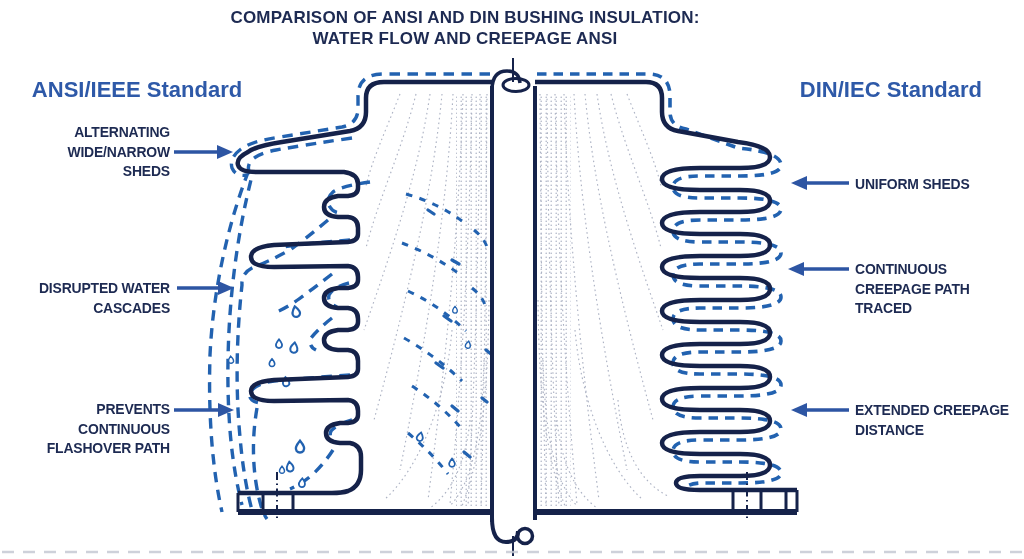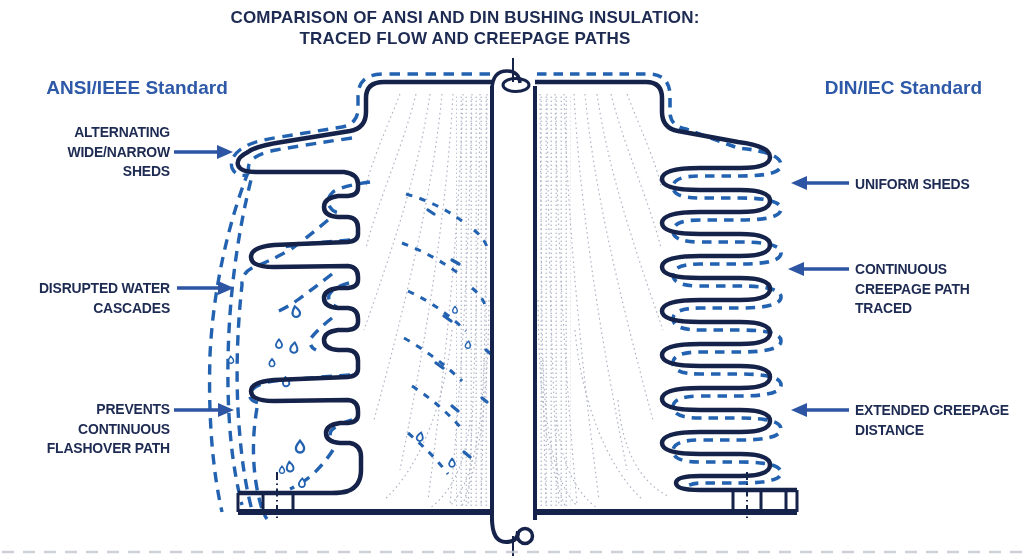--- a/index.html
+++ b/index.html
@@ -1,21 +1,21 @@
 <!DOCTYPE html>
 <html><head>
 <meta charset="utf-8">
 <style>
   html,body{margin:0;padding:0;background:#ffffff;}
   .stage{position:relative;width:1024px;height:559px;background:#ffffff;overflow:hidden;
          font-family:"Liberation Sans",sans-serif;}
   .stage svg{position:absolute;left:0;top:0;}
   .title{position:absolute;left:148px;top:7px;width:634px;text-align:center;
          font-weight:bold;font-size:17px;line-height:21px;color:#1d2a52;letter-spacing:.2px;}
-  .hdr{position:absolute;top:77px;font-weight:bold;font-size:19px;color:#2e59a8;}
+  .hdr{position:absolute;top:77px;font-weight:bold;font-size:22px;color:#2e59a8;}
   .hdr-left{left:28px;width:218px;text-align:center;}
   .hdr-right{left:760px;width:222px;text-align:right;}
   .callout{position:absolute;font-weight:bold;font-size:15px;line-height:19.5px;
            color:#1d2a52;white-space:pre-line;letter-spacing:-.2px;}
   .co-r{text-align:right;transform:scaleX(.93);transform-origin:100% 50%;}
   .co-l{text-align:left;transform:scaleX(.93);transform-origin:0 50%;}
   .co1{left:18px;top:122px;width:152px;}
   .co2{left:8px;top:278px;width:162px;}
   .co3{left:18px;top:399px;width:152px;}
   .co4{left:855px;top:174px;width:170px;}
@@ -236,21 +236,21 @@
         <line x1="849" y1="410" x2="807" y2="410"></line>
           <polygon points="807,403 791,410 807,417" stroke="none"></polygon>
       </g>
     </g>
 
     <path stroke="#c6cad4" stroke-width="2.5" stroke-dasharray="12 9" opacity=".85" d="M 2 552 L 1022 552"></path>
   </svg>
 
   <div class="title">
     <div>COMPARISON OF ANSI AND DIN BUSHING INSULATION:</div>
-    <div>TRACED FLOW AND CREEPAGE PATHS</div>
+    <div>WATER FLOW AND CREEPAGE ANSI</div>
   </div>
 
   <div class="hdr hdr-left">ANSI/IEEE Standard</div>
   <div class="hdr hdr-right">DIN/IEC Standard</div>
 
   <div class="callout co-r co1">ALTERNATING
 WIDE/NARROW
 SHEDS</div>
   <div class="callout co-r co2">DISRUPTED WATER
 CASCADES</div>

